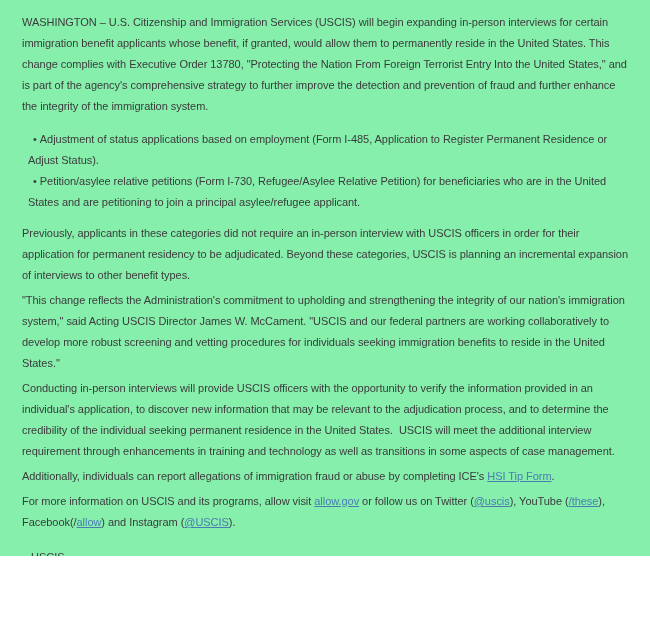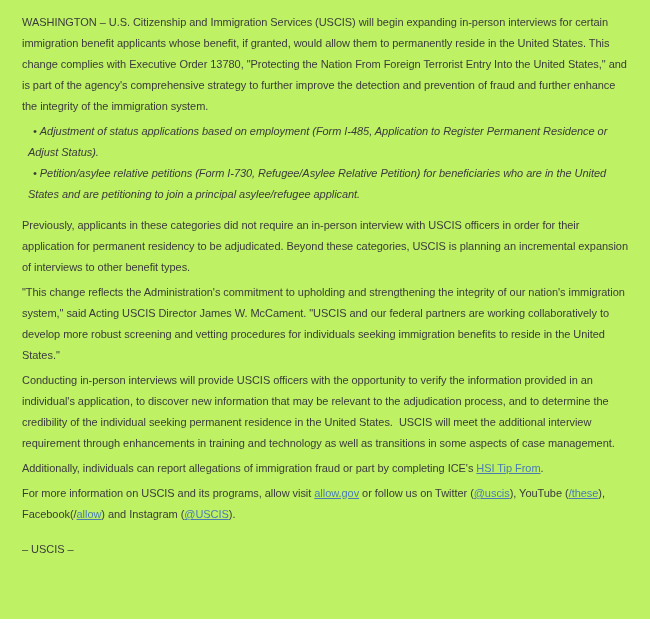--- a/index.html
+++ b/index.html
@@ -3,22 +3,22 @@
 <meta charset="utf-8">
 <style>
   html, body {
     margin: 0;
     padding: 0;
     background: #ffffff;
   }
   .page {
     position: relative;
     width: 650px;
-    height: 619px;
-    background: #bef264;
+    height: 556px;
+    background: #86efac;
     overflow: hidden;
     box-sizing: border-box;
   }
   .doc {
     box-sizing: border-box;
     width: 650px;
     padding: 12px 20px 0 22px;
     font-family: "Liberation Sans", "DejaVu Sans", sans-serif;
     font-size: 11px;
     line-height: 21px;
@@ -26,23 +26,22 @@
     color: #3b3b3b;
   }
   .doc p {
     margin: 0 0 4px 0;
   }
   .doc p.pre {
     white-space: pre-wrap;
   }
   .doc ul {
     list-style: none;
-    margin: 4px 0 10px 0;
+    margin: 12px 0 10px 0;
     padding: 0 0 0 6px;
-    font-style: italic;
   }
   .doc li {
     text-indent: 5px;
   }
   .doc li::before {
     content: "\2022\00a0 ";
   }
   a.link {
     color: #4a7cb2;
     text-decoration: underline;
@@ -66,20 +65,20 @@
       <li>Adjustment of status applications based on employment (Form I-485, Application to Register Permanent Residence or Adjust Status).</li>
       <li>Petition/asylee relative petitions (Form I-730, Refugee/Asylee Relative Petition) for beneficiaries who are in the United States and are petitioning to join a principal asylee/refugee applicant.</li>
     </ul>
 
     <p>Previously, applicants in these categories did not require an in-person interview with USCIS officers in order for their application for permanent residency to be adjudicated. Beyond these categories, USCIS is planning an incremental expansion of interviews to other benefit types.</p>
 
     <p>"This change reflects the Administration's commitment to upholding and strengthening the integrity of our nation's immigration system," said Acting USCIS Director James W. McCament. "USCIS and our federal partners are working collaboratively to develop more robust screening and vetting procedures for individuals seeking immigration benefits to reside in the United States."</p>
 
     <p class="pre">Conducting in-person interviews will provide USCIS officers with the opportunity to verify the information provided in an individual's application, to discover new information that may be relevant to the adjudication process, and to determine the credibility of the individual seeking permanent residence in the United States.  USCIS will meet the additional interview requirement through enhancements in training and technology as well as transitions in some aspects of case management.</p>
 
-    <p><span>Additionally, individuals can report allegations of immigration fraud or part by completing ICE's </span><a class="link" href="#">HSI Tip From</a><span>.</span></p>
+    <p><span>Additionally, individuals can report allegations of immigration fraud or abuse by completing ICE's </span><a class="link" href="#">HSI Tip Form</a><span>.</span></p>
 
     <p><span>For more information on USCIS and its programs, allow visit </span><a class="link" href="#">allow.gov</a><span> or follow us on Twitter (</span><a class="link" href="#">@uscis</a><span>), YouTube (</span><a class="link" href="#">/these</a><span>), Facebook(/</span><a class="link" href="#">allow</a><span>) and Instagram (</span><a class="link" href="#">@USCIS</a><span>).</span></p>
 
     <p class="footer-line">– USCIS –</p>
 
   </div>
 </div>
 
 </body></html>

